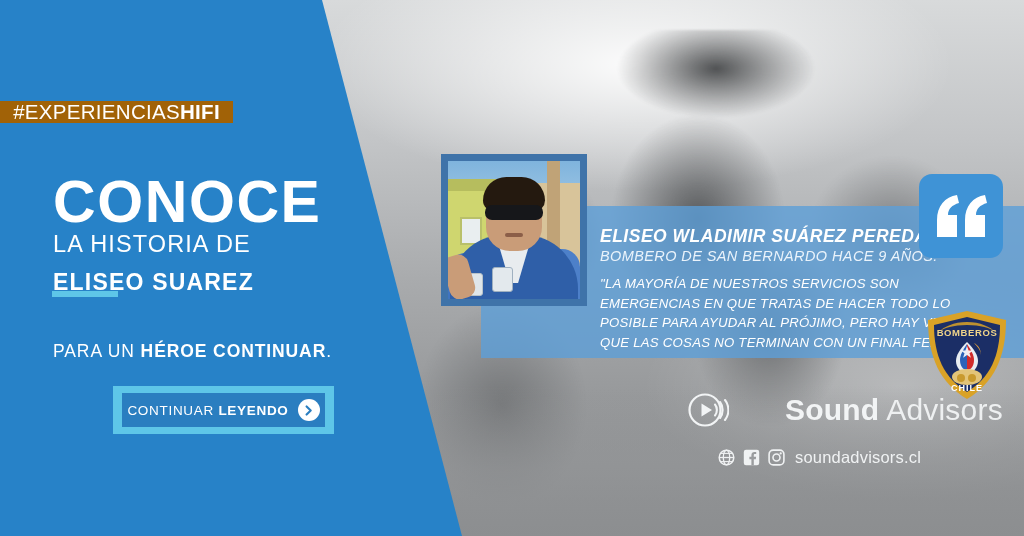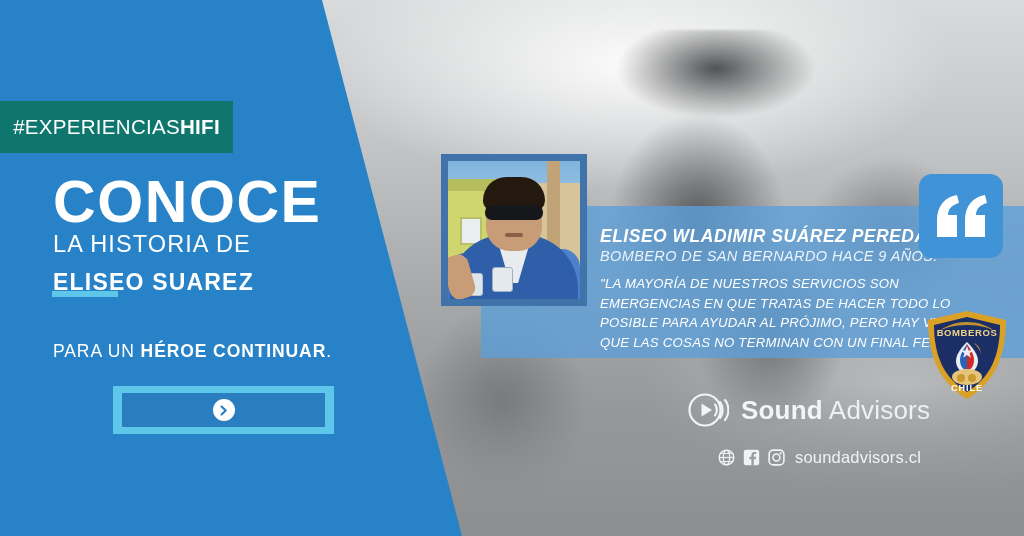--- a/index.html
+++ b/index.html
@@ -65,22 +65,22 @@
     left: 0; top: 0;
     width: 470px; height: 536px;
     background: #2782c8;
     clip-path: polygon(0 0, 322px 0, 462px 536px, 0 536px);
   }
 
   
   .badge {
     position: absolute;
     left: 0; top: 101px;
-    width: 233px; height: 52px;
-    background: #0f766e;
+    width: 233px; height: 22px;
+    background: #a16207;
     display: flex;
     align-items: center;
     justify-content: center;
   }
   .badge-text {
     color: #ffffff;
     font-size: 20.5px;
     letter-spacing: 0.3px;
     white-space: nowrap;
   }
@@ -340,23 +340,24 @@
     position: absolute;
     left: 687px; top: 389px;
     display: flex;
     align-items: center;
     gap: 12px;
   }
   .logo-mark { width: 42px; height: 42px; flex: none; }
   .logo-mark svg { display: block; }
   .logo-text {
     color: #f2f4f5;
-    font-size: 26px;
+    font-size: 30px;
     letter-spacing: 0.2px;
     white-space: nowrap;
+    margin-left: 44px;
   }
   .logo-text b { font-weight: 700; }
   .logo-text span { font-weight: 300; opacity: 0.95; }
 
   
   .social {
     position: absolute;
     left: 718px; top: 448px;
     display: flex;
     align-items: center;
@@ -397,20 +398,21 @@
   </div>
   <div class="divider"></div>
 
   <div class="tagline">
     <br>
     <span>PARA UN </span><b>HÉROE CONTINUAR</b><span>.</span>
   </div>
 
   <div class="cta-outer">
     <div class="cta-inner">
+      <div class="cta-label"><span>CONTINUAR </span><b>LEYENDO</b></div>
       <div class="cta-arrow">
         <svg width="11" height="11" viewBox="0 0 11 11">
             <path d="M3.6 1.4 L7.7 5.5 L3.6 9.6" fill="none" stroke="#2a7ec0" stroke-width="2.1" stroke-linecap="round" stroke-linejoin="round"></path>
           </svg>
       </div>
     </div>
   </div>
 
   <div class="quote-card">
     <div class="quote-name">ELISEO WLADIMIR SUÁREZ PEREDA</div>

